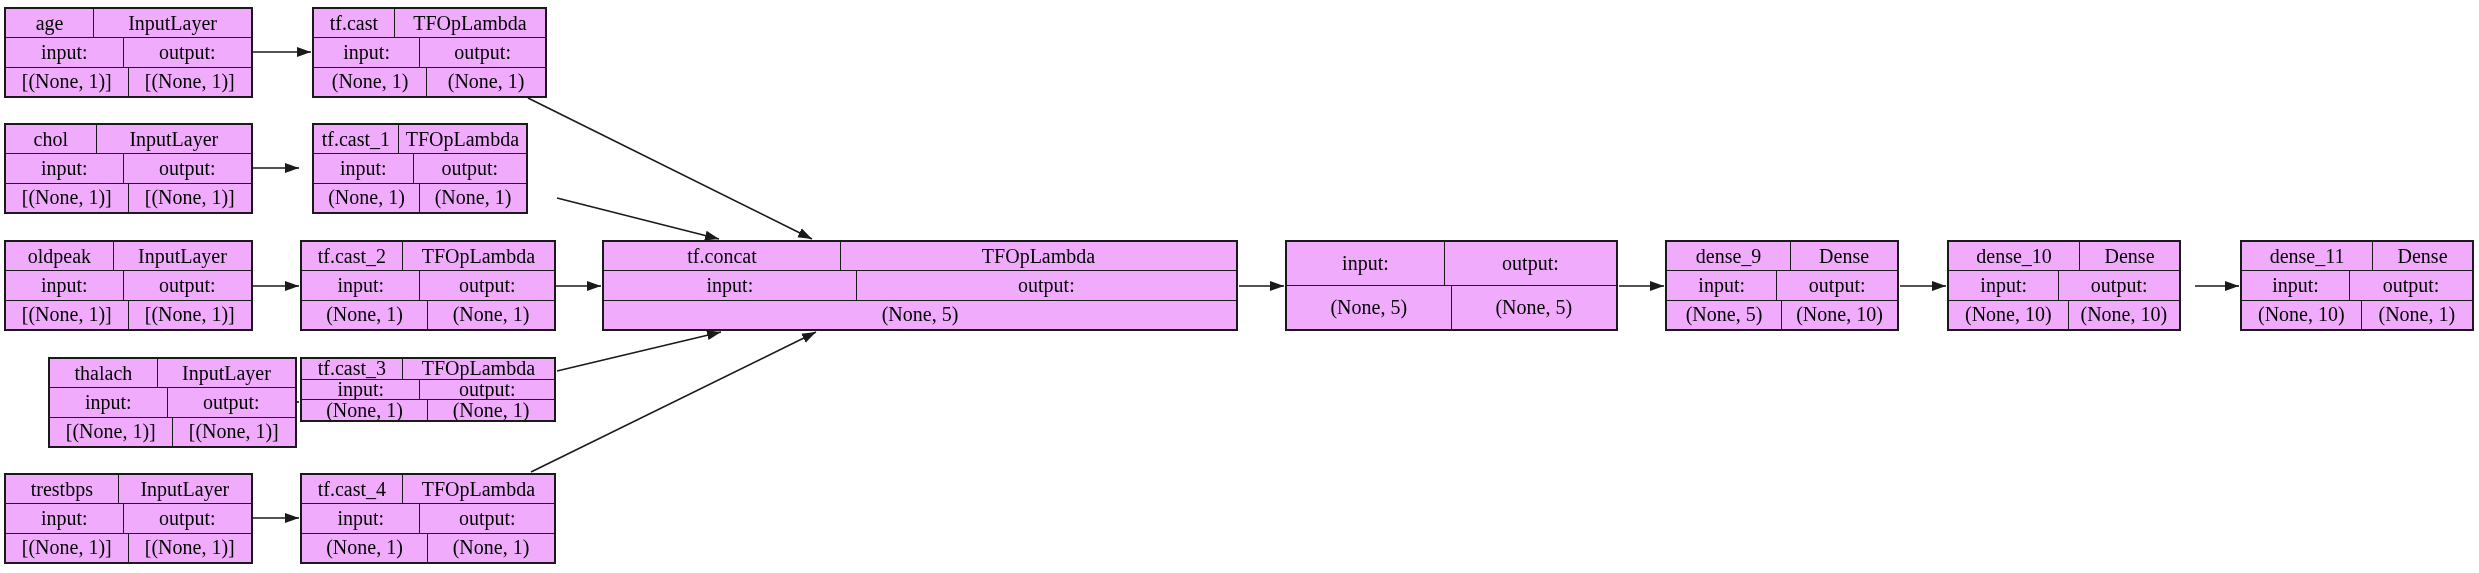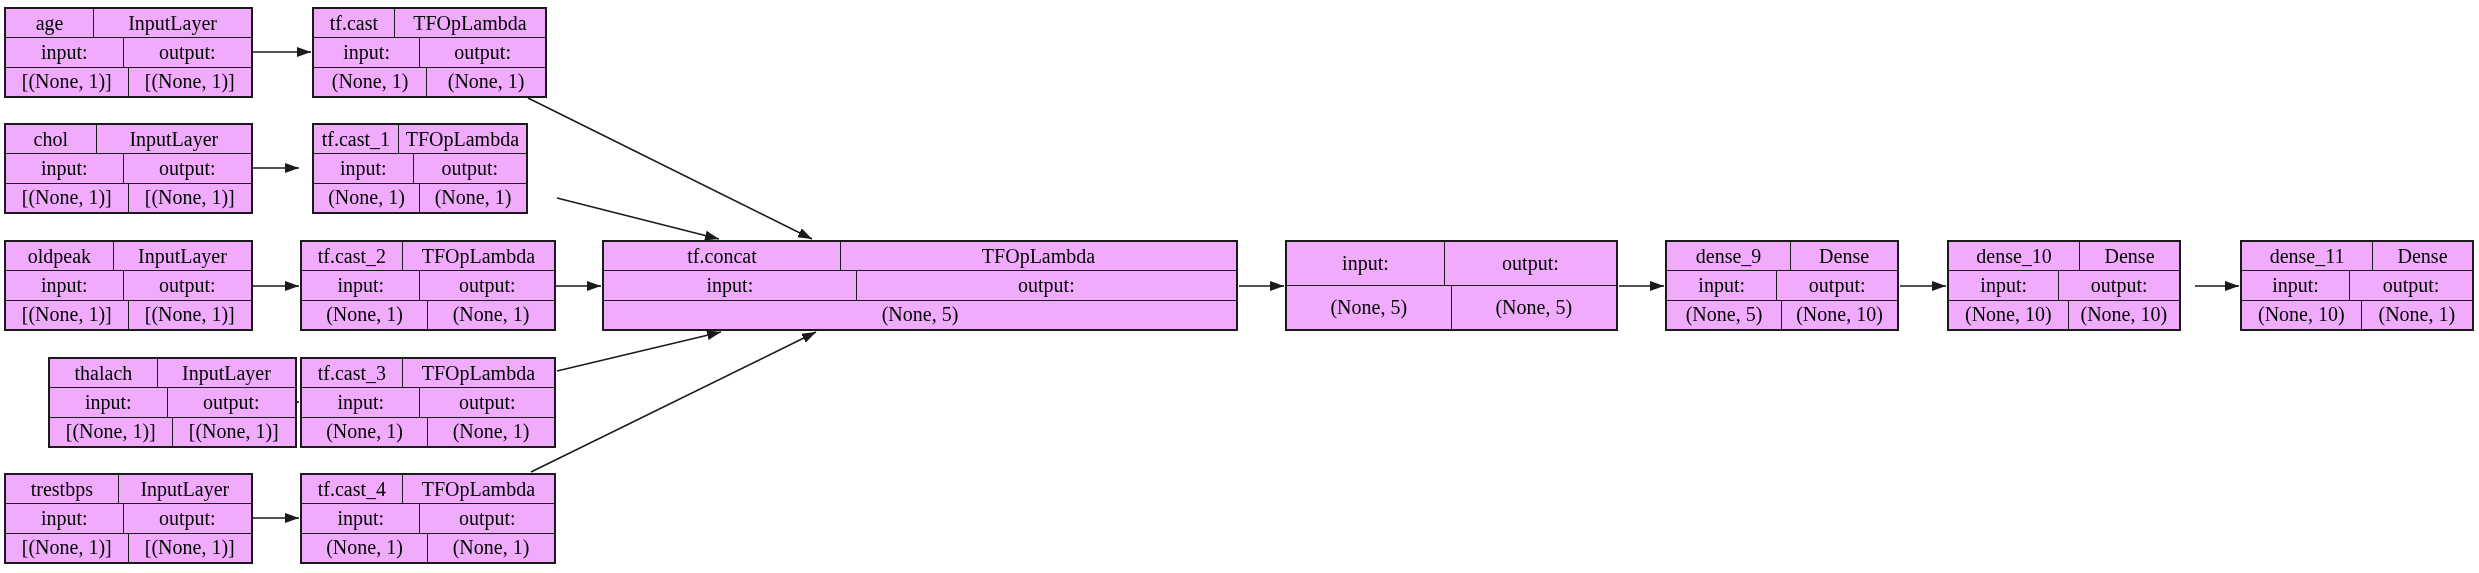--- a/index.html
+++ b/index.html
@@ -237,21 +237,21 @@
     <div class="nrow">
       <div class="ncell" style="width:48%">input:</div>
       <div class="ncell last">output:</div>
     </div>
     <div class="nrow lastrow">
       <div class="ncell" style="width:50%">[(None, 1)]</div>
       <div class="ncell last">[(None, 1)]</div>
     </div>
   </div>
 
-  <div class="node" style="left:300px;top:357px;width:256px;height:91px;">
+  <div class="node" style="left:300px;top:357px;width:256px;height:65px;">
     <div class="nrow">
       <div class="ncell" style="width:40%">tf.cast_3</div>
       <div class="ncell last">TFOpLambda</div>
     </div>
     <div class="nrow">
       <div class="ncell" style="width:47%">input:</div>
       <div class="ncell last">output:</div>
     </div>
     <div class="nrow lastrow">
       <div class="ncell" style="width:50%">(None, 1)</div>

